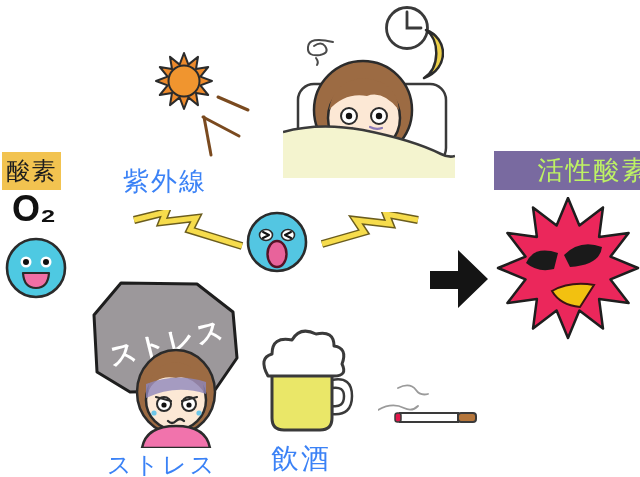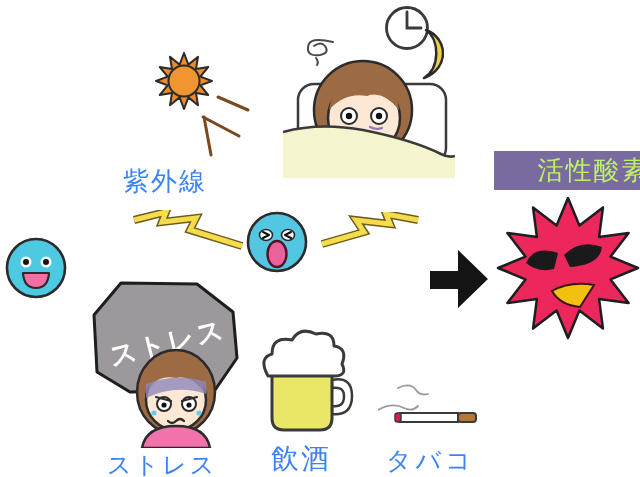--- a/index.html
+++ b/index.html
@@ -32,20 +32,22 @@
   .lbl-sleep{left:324px;top:164px;font-size:26px;letter-spacing:1px;}
   .lbl-stress{left:107px;top:449px;font-size:24px;letter-spacing:3px;}
   .lbl-drink{left:271px;top:440px;font-size:28px;letter-spacing:2px;font-family:Liberation Serif, serif;}
   .lbl-tobacco{left:386px;top:444px;font-size:25px;letter-spacing:4px;}
 </style>
 </head>
 <body>
 
 <div class="canvas">
 
+  <div class="tag tag-oxygen">酸素</div>
+  <div class="o2">O₂</div>
 
   <svg class="abs" style="left:4px;top:236px" width="64" height="64" viewBox="0 0 64 64">
     <circle cx="32" cy="32" r="29" fill="#4EC9E2" stroke="#2b2b2b" stroke-width="2.6"></circle>
     <g>
       <circle cx="22" cy="26" r="5.5" fill="#fff"></circle>
       <circle cx="42" cy="26" r="5.5" fill="#fff"></circle>
       <circle cx="22" cy="26" r="3" fill="#111"></circle>
       <circle cx="42" cy="26" r="3" fill="#111"></circle>
     </g>
     <path d="M19,37 L45,37 Q44,52 32,52 Q20,52 19,37 Z" fill="#F06FA5" stroke="#2b2b2b" stroke-width="2.2" stroke-linejoin="round"></path>
@@ -156,15 +158,14 @@
 
   <svg class="abs" style="left:378px;top:380px" width="102" height="52" viewBox="0 0 102 52">
     <g fill="none" stroke="#9a9a9a" stroke-width="1.8" stroke-linecap="round">
       <path d="M0,30 q14,-8 26,-2 q8,4 14,-2"></path>
       <path d="M20,8 q12,-6 18,2 q4,6 12,4"></path>
     </g>
     <rect x="22" y="33" width="58" height="9" fill="#ffffff" stroke="#3a3a3a" stroke-width="2"></rect>
     <rect x="80" y="33" width="18" height="9" rx="3" fill="#B5763B" stroke="#3a3a3a" stroke-width="2"></rect>
     <rect x="17" y="33" width="6" height="9" rx="2.5" fill="#E3174B" stroke="#3a3a3a" stroke-width="1.5"></rect>
   </svg>
-  <div class="label lbl-tobacco">タバコ</div>
 
 </div>
 
 </body></html>

